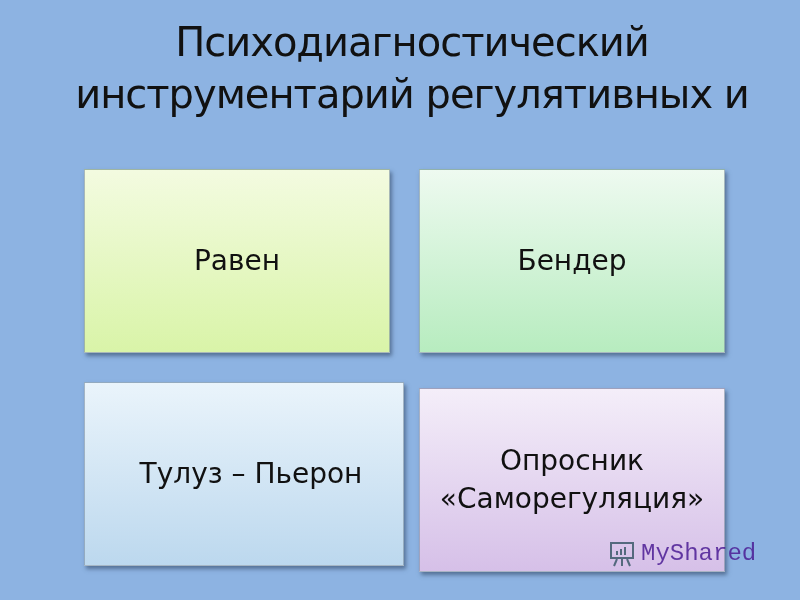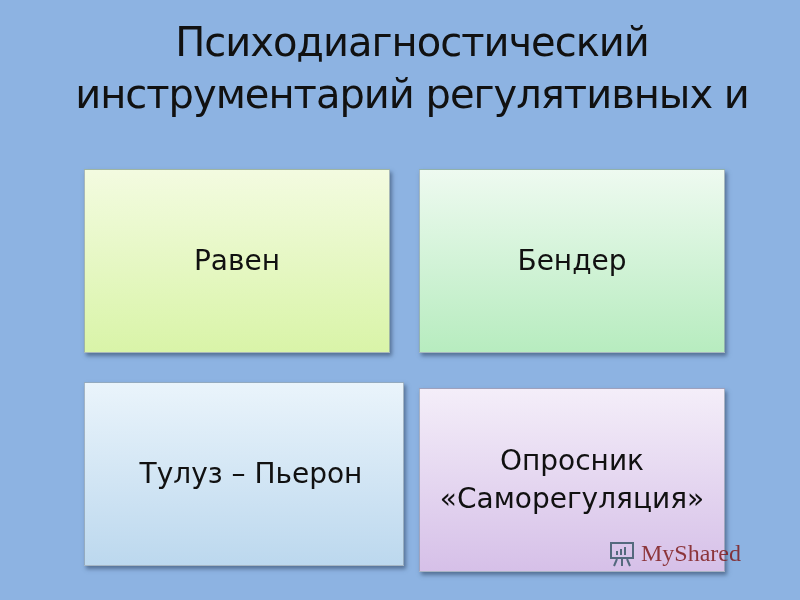--- a/index.html
+++ b/index.html
@@ -31,22 +31,22 @@
     .b2 { left: 419px; top: 169px; width: 304px; height: 182px;
           background: linear-gradient(#eefaf0, #b7ecbf); }
     .b3 { left: 84px; top: 382px; width: 304px; height: 182px;
           background: linear-gradient(#eaf4fb, #bcd8ee); padding-left: 14px; }
     .b4 { left: 419px; top: 388px; width: 304px; height: 182px;
           background: linear-gradient(#f4eef9, #d6c0e8); }
     .b4 .txt span { display: block; }
     .watermark {
       position: absolute; left: 607px; top: 538px;
       display: flex; align-items: center; gap: 4px;
-      color: #7f1d1d; font-size: 24px;
-      font-family: Liberation Serif, serif;
+      color: #4c1d95; font-size: 24px;
+      font-family: Liberation Mono, monospace;
       opacity: 0.85;
     }
   </style>
 </head>
 <body>
 
 <div class="title">
   <span>Психодиагностический</span>
   <span>инструментарий регулятивных и</span>
 </div>

